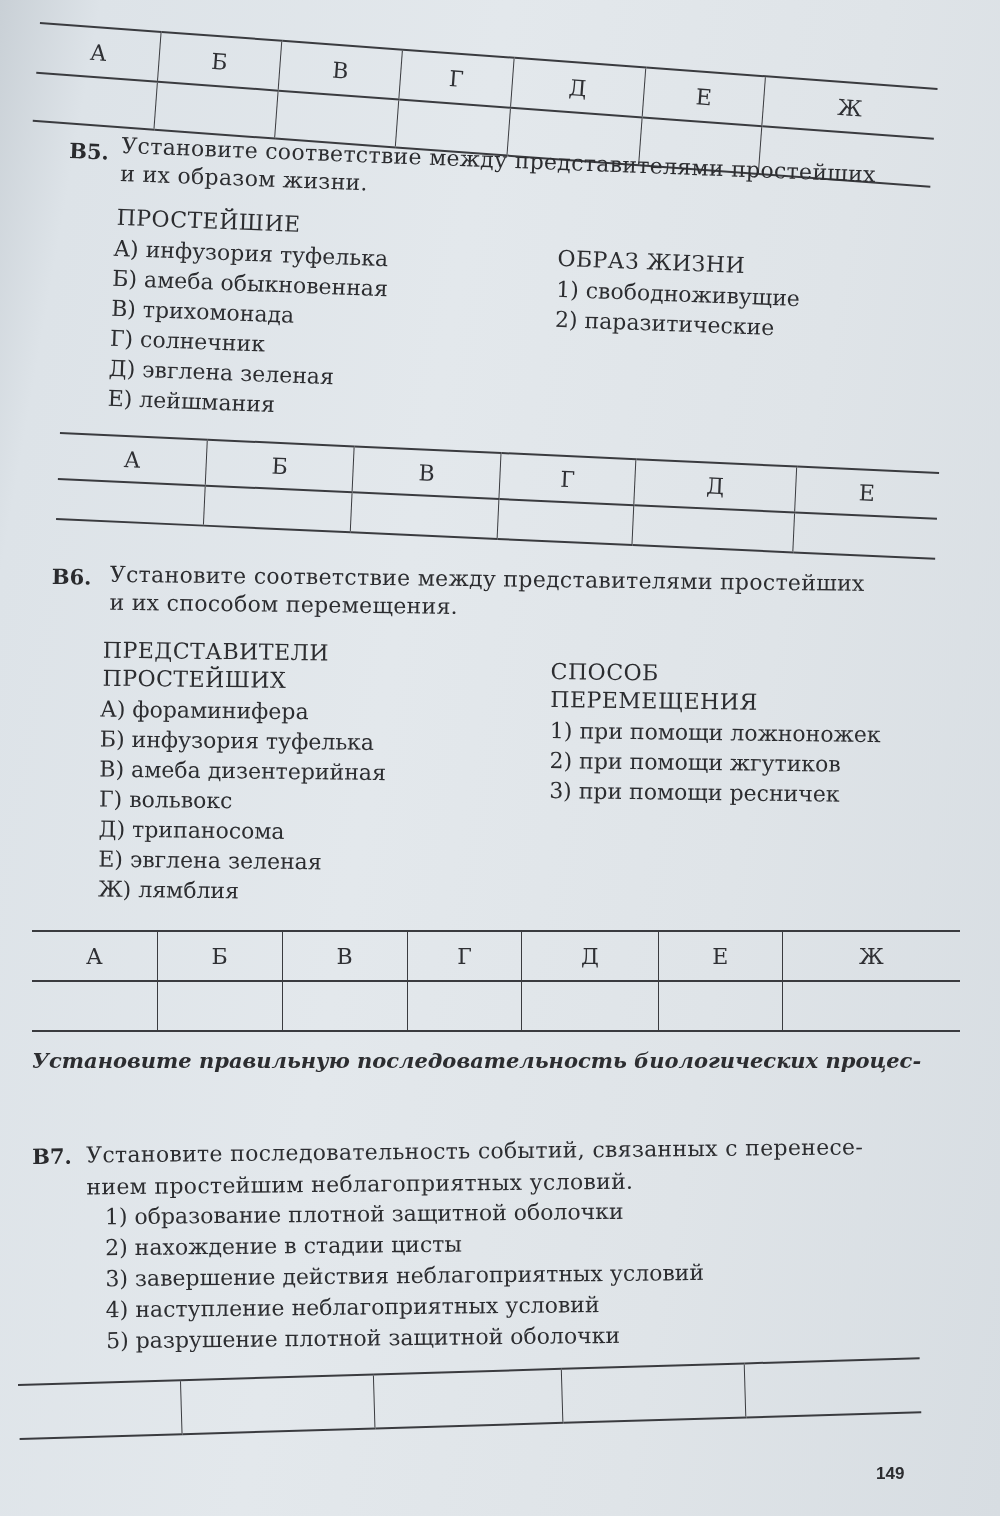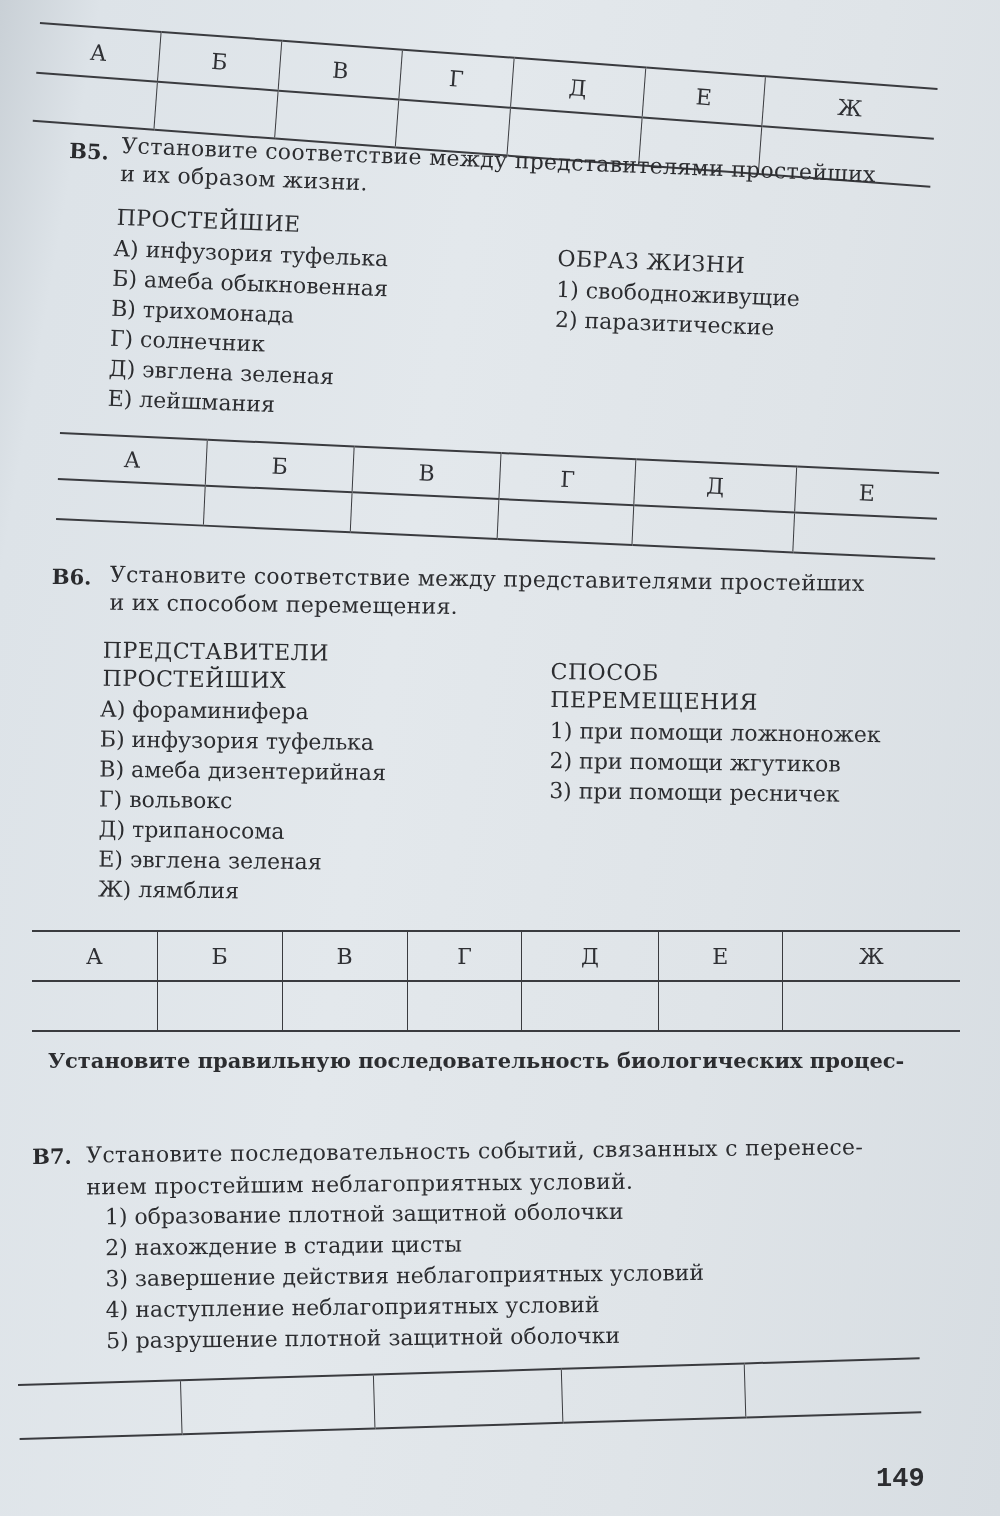--- a/index.html
+++ b/index.html
@@ -19,21 +19,21 @@
     border-bottom: 2px solid #3a3b3f;
     text-align: center; font-size: 22px; color: #2f3034;
   }
   .ans-table td:first-child { border-left: none; }
   .ans-table tr:first-child td { border-top: 2px solid #3a3b3f; }
   .q-num { font-size: 21px; font-weight: bold; color: #2a2b2e; }
   .q-text { font-size: 22px; line-height: 28px; letter-spacing: 0.3px; }
   .col-head { font-size: 22px; letter-spacing: 0.5px; line-height: 28px; }
   .item { font-size: 22px; line-height: 30px; }
   .bold-instr { font-size: 21px; font-weight: bold; line-height: 30px; font-family: "DejaVu Serif", serif; }
-  .page-num { font-size: 27px; font-weight: bold; font-family: Liberation Mono, monospace; }
+  .page-num { font-size: 17px; font-weight: bold; font-family: Liberation Sans, sans-serif; }
 </style>
 </head>
 <body>
 
 <div class="page">
 
   <div class="abs" style="left:40px; top:22px; width:920px; height:120px; transform: rotate(4.2deg); transform-origin: left top;">
     <table class="ans-table" style="width:900px; left:0; top:0;">
       <tbody>
           <tr style="height:50px;">
@@ -149,21 +149,21 @@
       <td></td>
       <td></td>
       <td></td>
       <td></td>
       <td></td>
       <td></td>
     </tr>
   </tbody>
     </table>
 
-  <div class="abs" style="left:48px; top:1046px; width:940px;">
+  <div class="abs" style="left:32px; top:1046px; width:940px;font-style:italic;">
     <div class="bold-instr">Установите правильную последовательность биологических процес-</div>
   </div>
 
   <div class="abs" style="left:32px; top:1140px; width:940px; transform: rotate(-0.6deg); transform-origin:left top;">
     <span class="q-num abs" style="left:0; top:4px;">B7.</span>
     <div class="q-text abs" style="left:54px; top:0; width:880px; line-height:32px;">
       <div>Установите последовательность событий, связанных с перенесе-</div>
       <div>нием простейшим неблагоприятных условий.</div>
     </div>
     <div class="abs" style="left:72px; top:62px;">

